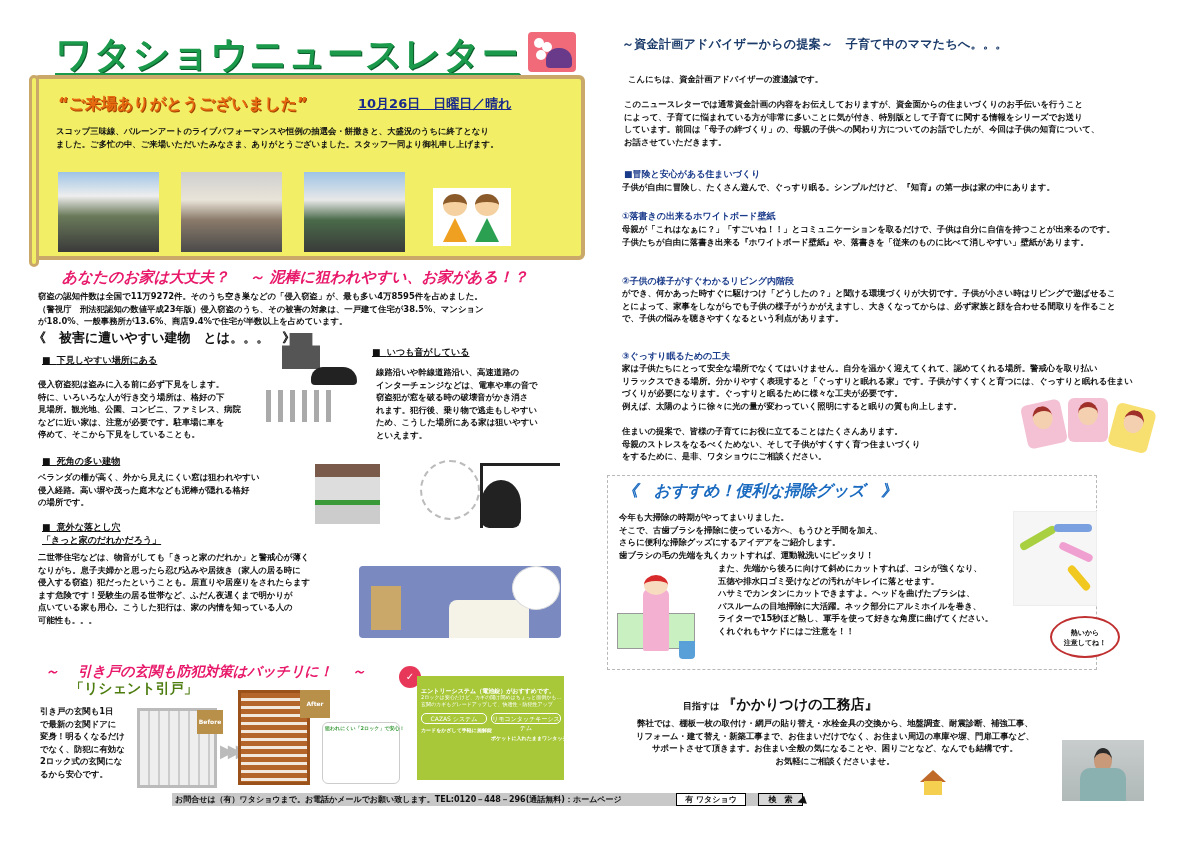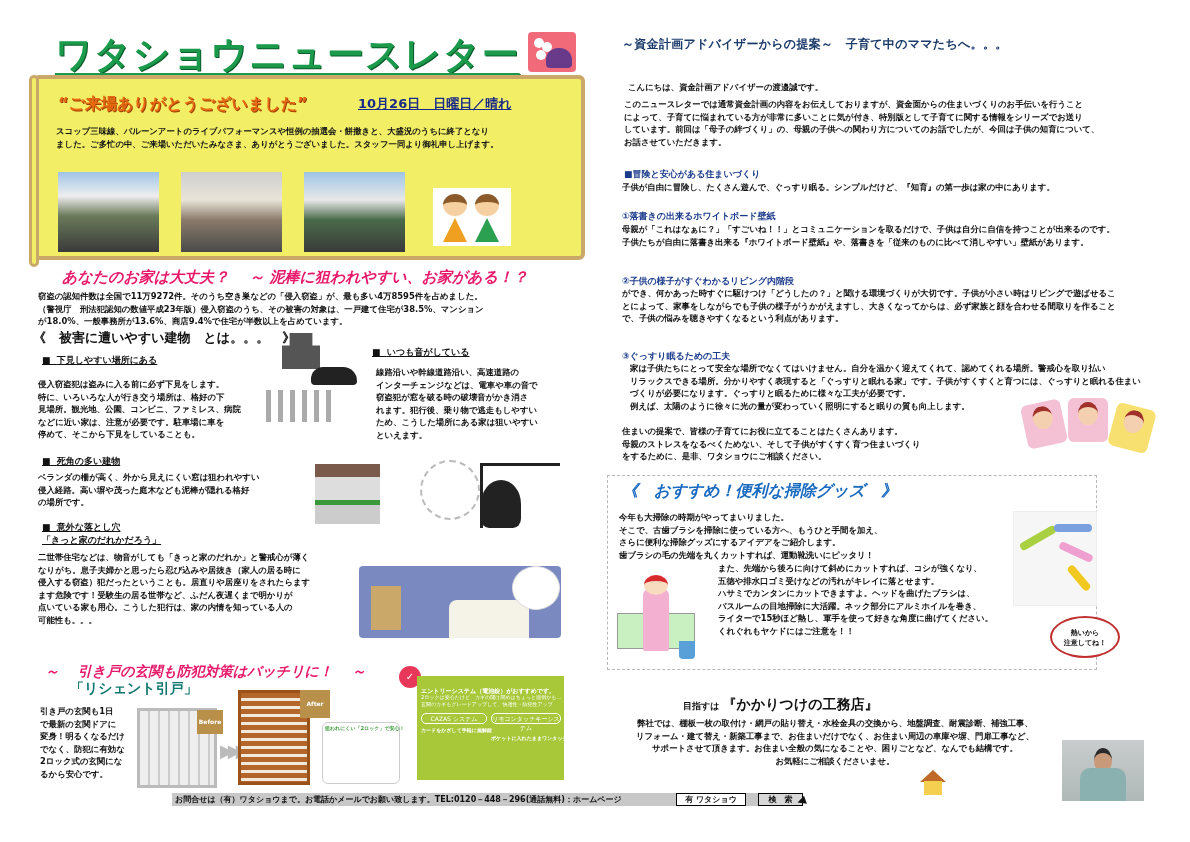--- a/index.html
+++ b/index.html
@@ -54,21 +54,21 @@
   .noise-ill { left: 420px; top: 460px; width: 60px; height: 60px; border: 2px dashed #bbb; border-radius: 50%; }
   .thief-ill { left: 480px; top: 463px; width: 80px; height: 65px; border-left: 3px solid #222; border-top: 3px solid #222; }
   .thief-ill::after { content:""; position:absolute; left:-2px; bottom:0; width:40px; height:48px; background:#222; border-radius: 50% 50% 20% 20%; }
   .bed-ill { left: 359px; top: 566px; width: 202px; height: 72px; background: #7a8ac0; border-radius: 4px; }
   .bed-ill::before { content:""; position:absolute; left:12px; top:20px; width:30px; height:44px; background:#c9a86a; }
   .bed-ill::after { content:""; position:absolute; left:90px; top:34px; width:80px; height:38px; background:#f5f2e8; border-radius: 8px 8px 0 0; }
   .dream { left: 512px; top: 566px; width: 48px; height: 44px; border-radius: 50%; background: #fff; border: 1px solid #ddd; }
 
   
   .door-title { left: 45px; top: 655px; font-size: 14px; font-weight: bold; color: #e8186a; white-space: nowrap; font-style: italic; margin-top: 8px; }
-  .door-title2 { left: 70px; top: 680px; font-size: 14px; font-weight: bold; color: #0f766e; white-space: nowrap; text-align: center; }
+  .door-title2 { left: 70px; top: 680px; font-size: 14px; font-weight: bold; color: #4d7c0f; white-space: nowrap; text-align: center; }
   .door-text { left: 40px; top: 705px; width: 90px; }
   .door-before { left: 137px; top: 708px; width: 80px; height: 80px; background: repeating-linear-gradient(90deg,#eee 0 8px,#ccc 8px 10px); border: 3px solid #bbb; }
   .label-before { left: 197px; top: 710px; width: 26px; height: 24px; background: #b8904a; color:#fff; font-size: 6px; font-weight: bold; text-align: center; line-height: 24px; }
   .arrow-gray { left: 220px; top: 740px; font-size: 18px; color: #bbb; letter-spacing: -6px; }
   .door-after { left: 238px; top: 690px; width: 72px; height: 95px; background: repeating-linear-gradient(180deg,#b4652a 0 5px,#f2e8dc 5px 8px); border: 3px solid #9a521a; }
   .label-after { left: 300px; top: 690px; width: 30px; height: 28px; background: #b8904a; color:#fff; font-size: 6px; font-weight: bold; text-align: center; line-height: 28px; }
   .lock-box { left: 322px; top: 722px; width: 78px; height: 62px; border: 1px solid #ccc; border-radius: 6px; background: #fff; }
   .lock-box-t { left: 325px; top: 725px; font-size: 5px; color: #3a9a3a; font-weight: bold; white-space: nowrap; }
   .green-ad { left: 417px; top: 676px; width: 147px; height: 104px; background: #a8c83a; }
   .green-ad-t1 { left: 425px; top: 689px; font-size: 6px; color: #fff; font-weight: bold; white-space: nowrap; }
@@ -78,31 +78,31 @@
 
   
   .footer { left: 172px; top: 793px; width: 610px; height: 13px; background: #c8c8c8; }
   .footer-text { left: 175px; top: 794px; font-size: 8px; font-weight: bold; white-space: nowrap; line-height: 11px; }
   .foot-box { top: 793px; height: 13px; border: 1px solid #000; background: #fff; font-size: 8px; font-weight: bold; text-align: center; line-height: 11px; }
   .foot-search { background: #d8d8d8; }
   .cursor-arrow { left: 797px; top: 794px; font-size: 11px; transform: rotate(-20deg); }
 
   
   .r-title { left: 622px; top: 36px; font-size: 12px; font-weight: bold; color: #1a3a6a; white-space: nowrap; letter-spacing: 0.3px; }
-  .r-greet { left: 628px; top: 81px; }
+  .r-greet { left: 628px; top: 73px; }
   .r-intro { left: 624px; top: 98px; width: 530px; }
   .r-h { font-size: 9px; font-weight: bold; color: #1a3a8a; white-space: nowrap; }
   .r1-h { left: 624px; top: 168px; }
   .r1-t { left: 622px; top: 181px; }
   .r2-h { left: 622px; top: 210px; }
   .r2-t { left: 622px; top: 223px; }
   .r3-h { left: 622px; top: 275px; }
   .r3-t { left: 622px; top: 287px; }
   .r4-h { left: 622px; top: 350px; }
-  .r4-t { left: 622px; top: 362px; margin-left: 8px; }
+  .r4-t { left: 622px; top: 362px; }
   .r5-t { left: 622px; top: 425px; }
   .sleep-ill { left: 1024px; top: 396px; width: 132px; height: 54px; }
   .sleep-kid { position:absolute; width: 40px; height: 44px; background: #f4c0d4; border-radius: 6px; }
   .sleep-kid::before { content:""; position:absolute; left:10px; top:4px; width:20px; height:18px; border-radius:50%; background:#f5d0b0; border-top:5px solid #a0302a; }
 
   .box { left: 607px; top: 475px; width: 490px; height: 195px; border: 1px dashed #b8b8b8; }
   .box-title { left: 622px; top: 481px; font-size: 16px; font-weight: bold; color: #1a6ac0; font-style: italic; white-space: nowrap; }
   .box-t1 { left: 619px; top: 511px; }
   .box-t2 { left: 718px; top: 562px; }
   .maid-ill { left: 617px; top: 575px; width: 82px; height: 90px; }

